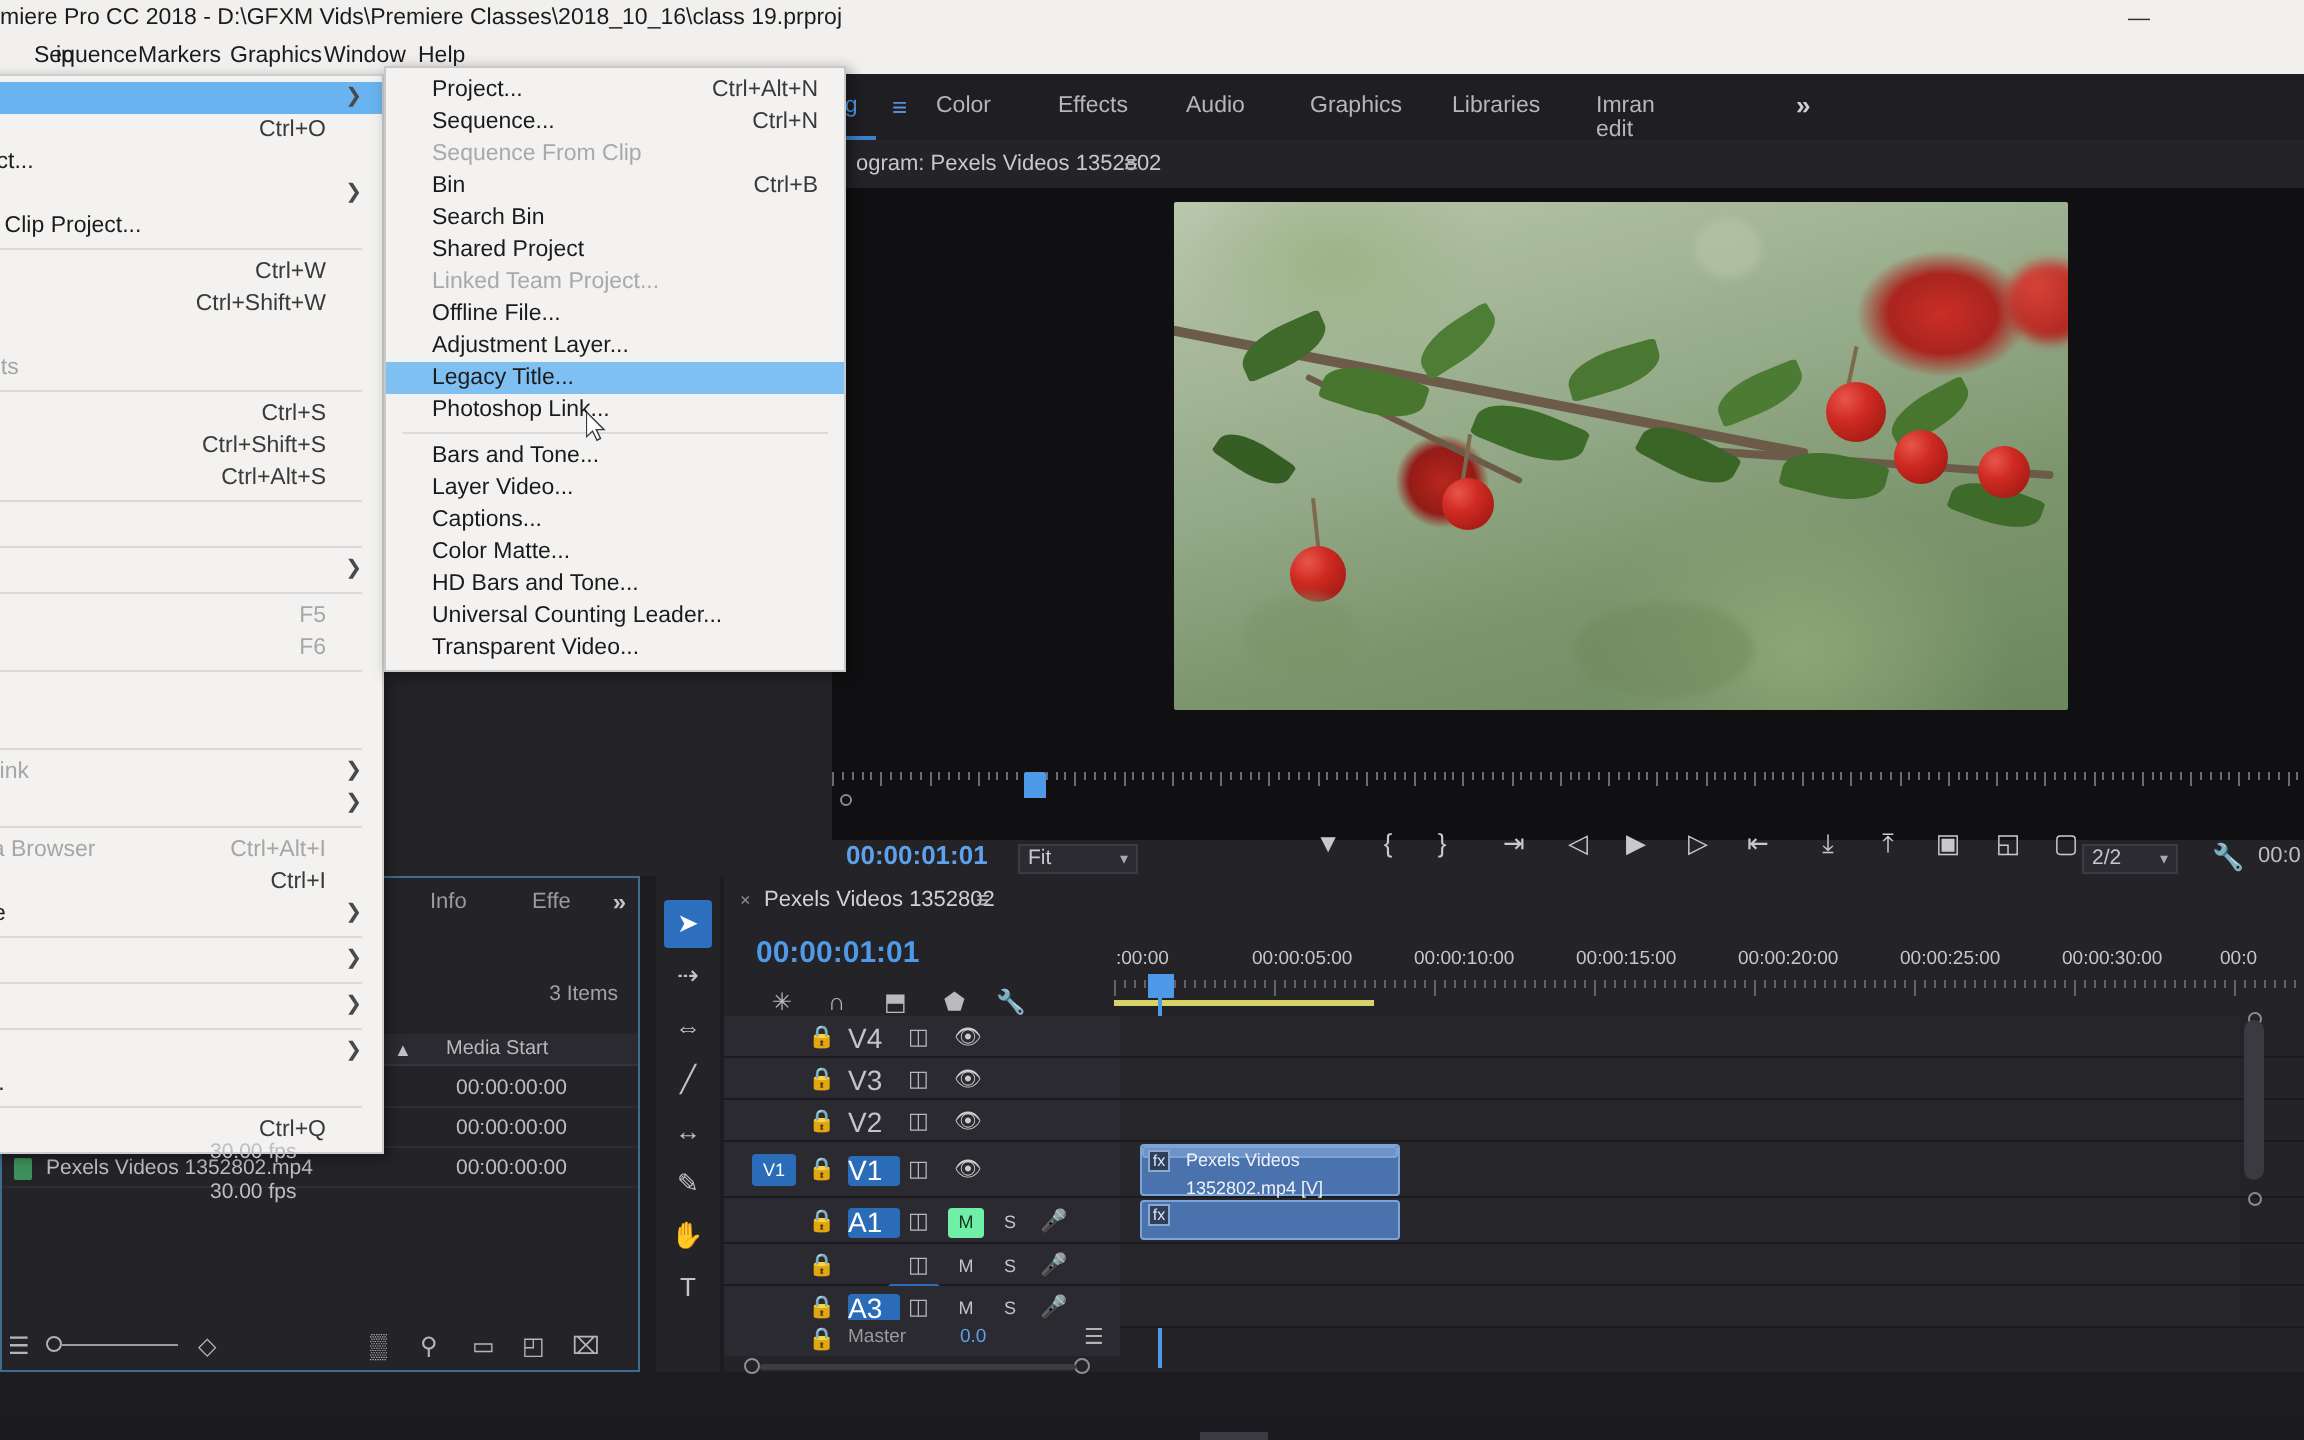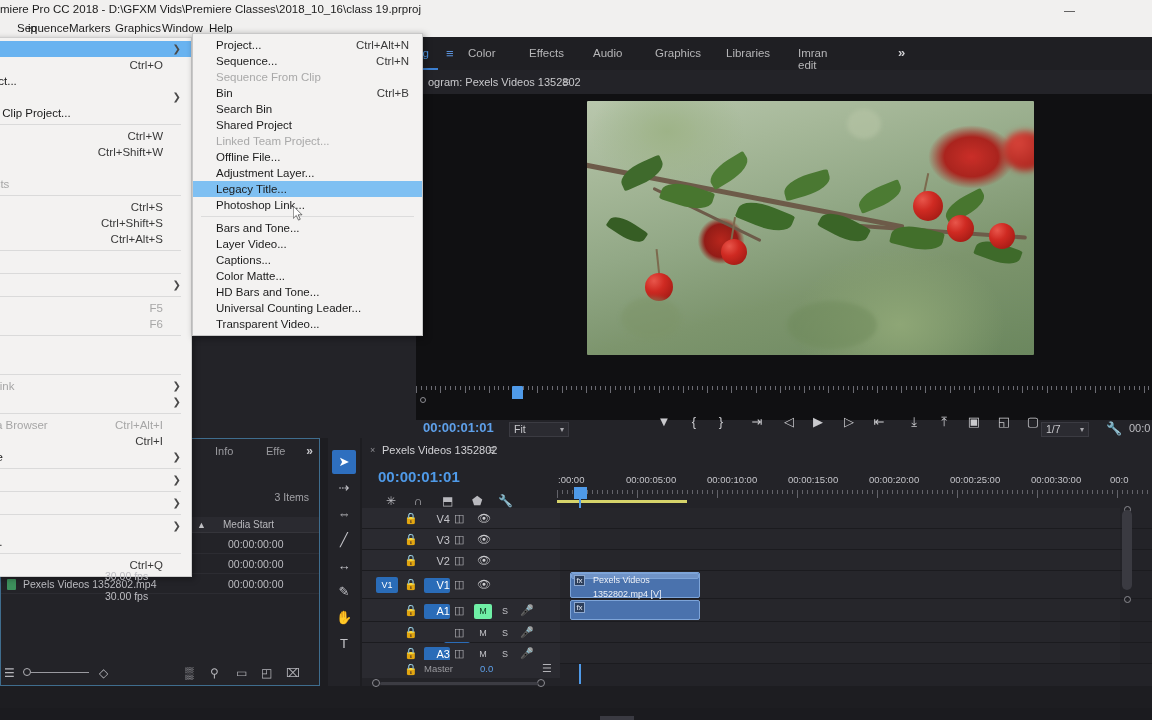--- a/index.html
+++ b/index.html
@@ -133,21 +133,21 @@
   .tl-phead { position: absolute; left: 212px; top: 49px; width: 13px; height: 12px; background: #4f9ae8; }
   .tl-pline { position: absolute; left: 217px; top: 61px; width: 2px; height: 185px; background: #4f9ae8; }
 
   .trk { position: absolute; left: 0; width: 790px; border-bottom: 1px solid #1b1b1f; }
   .trk-hd { position: absolute; left: 0; top: 0; width: 198px; height: 100%; background: #2a2a30; }
   .trk-body { position: absolute; left: 198px; top: 0; width: 560px; height: 100%; background: #26262b; }
   .tgt { position: absolute; left: 14px; width: 22px; height: 16px; border-radius: 2px;
          text-align: center; line-height: 16px; font-size: 9px; color: #cfcfd4; }
   .tgt.on { background: #2a6cb8; color: #fff; }
   .lockic { position: absolute; left: 42px; font-size: 11px; color: #aeaeb3; }
-  .tlab { position: absolute; left: 62px; width: 26px; text-align: right; font-size: 11px; color: #c3c3c8; }
+  .tlab { position: absolute; left: 62px; width: 26px; text-align: left; font-size: 14px; color: #c3c3c8; }
   .tlab.on { background: #2a6cb8; color: #fff; border-radius: 2px; }
   .syncic { position: absolute; left: 92px; font-size: 11px; color: #b6b6bb; }
   .eyeic { position: absolute; left: 115px; font-size: 11px; color: #cccccf; }
   .mbtn { position: absolute; width: 18px; height: 15px; text-align: center; line-height: 15px;
           font-size: 9px; color: #c2c2c7; }
   .mbtn.green { background: #6ff0a6; color: #10361f; border-radius: 2px; }
   .micic { position: absolute; font-size: 11px; color: #b6b6bb; }
 
   .clip { position: absolute; border: 1px solid #7da4d8; border-radius: 2px; }
   .clip.v { background: #4a72ad; }
@@ -280,21 +280,21 @@
         <div class="blurdot" style="left:200px; top:200px; width:90px; height:48px; background:#6f8a5b; opacity:.5;"></div>
       </div>
     </div>
     <div class="prog-ctrl">
       <span class="tc-blue" style="left:7px; top:0;">00:00:01:01</span>
       <span class="mini-select" style="left:93px; top:2px; width:60px;">
         <span>Fit</span>
         <span class="arw">▾</span>
       </span>
       <span class="mini-select" style="left:625px; top:2px; width:48px;">
-        <span>1/7</span>
+        <span>2/2</span>
         <span class="arw">▾</span>
       </span>
       <span style="position:absolute;left:690px;top:1px;font-size:13px;color:#c0c0c5;">🔧</span>
       <span style="position:absolute;left:713px;top:2px;font-size:11px;color:#bdbdc2;">00:0</span>
     </div>
   </div>
 
   <div class="ruler">
     <div class="ticks" id="progticks">
         <div class="tick" style="left: 0px; height: 7px;"></div>

